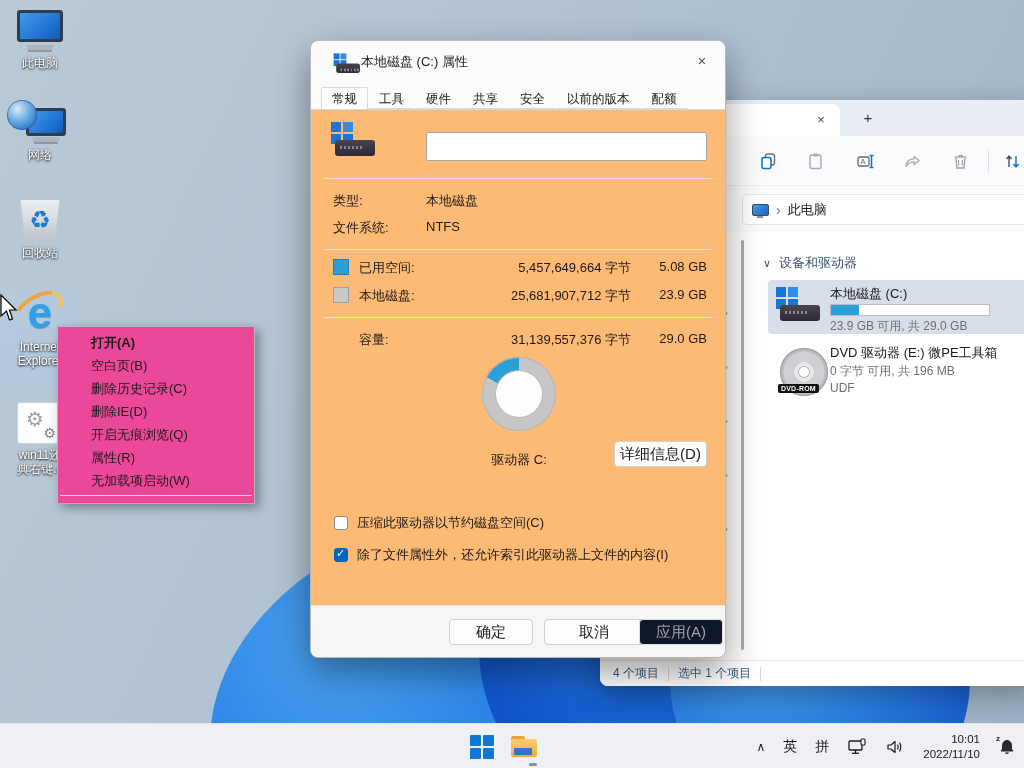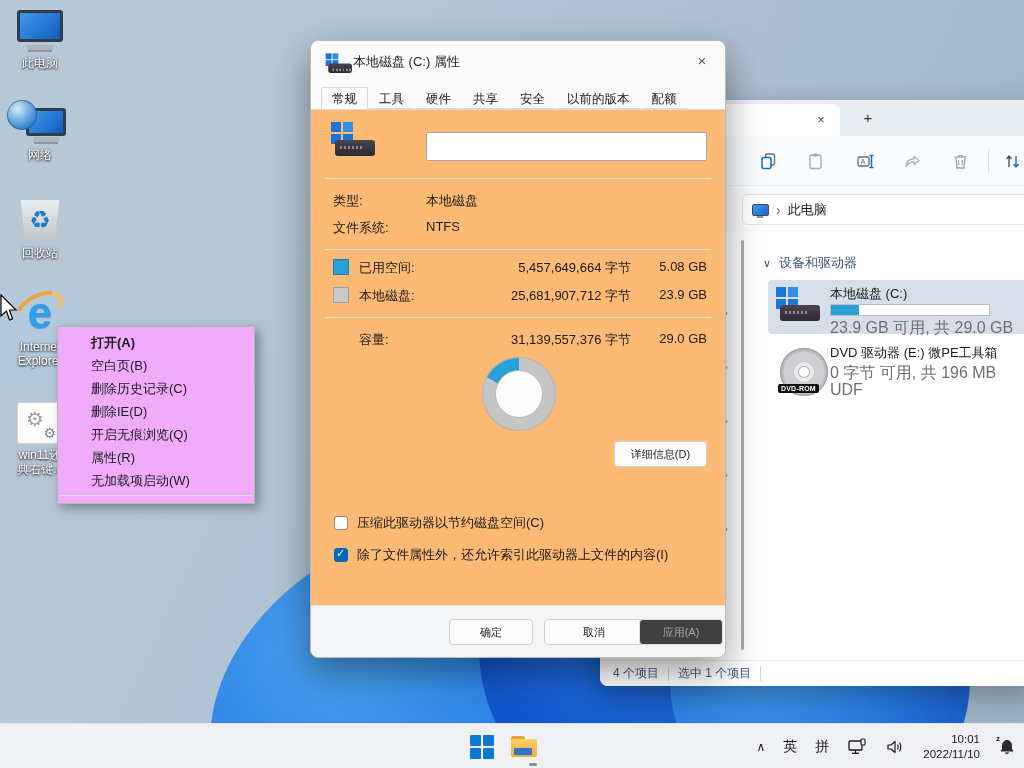--- a/index.html
+++ b/index.html
@@ -43,21 +43,21 @@
   .ie-halo { position:absolute; left:12px; top:2px; width:52px; height:30px; border-radius:50%;
              border:4px solid transparent; border-top-color:#f0a23c; border-right-color:#f6c35a;
              transform:rotate(-28deg); }
   .cmdbox { position:absolute; left:50%; transform:translateX(-50%); top:2px; width:46px; height:42px;
             background:#fdfdfd; border:1px solid #cfd3d8; border-radius:3px; }
   .cmdbox .g1 { position:absolute; left:8px; top:4px; font-size:20px; color:#9aa0a6; }
   .cmdbox .g2 { position:absolute; right:6px; bottom:2px; font-size:14px; color:#7d848b; }
   .ie-hl { position:absolute; left:1px; top:290px; width:78px; height:100px; background:rgba(175,205,233,.35); border-radius:3px; }
 
   
-  .cmenu { position:absolute; left:57px; top:326px; width:198px; background:#f0abfc;
+  .cmenu { position:absolute; left:57px; top:326px; width:198px; background:#ec4899;
            border:1px solid #b5b5b5; box-shadow:4px 4px 10px rgba(0,0,0,.35); padding:4px 0; z-index:40; }
   .cmi { height:23px; line-height:23px; padding-left:33px; font-size:13px; color:#1a1a1a; }
   .cmi.bold { font-weight:bold; }
   .csep { height:1px; background:#dcdcdc; margin:3px 2px; }
 
   
   .explorer { position:absolute; left:600px; top:100px; width:440px; height:586px; background:#fff;
               border-radius:8px 8px 8px 8px; box-shadow:0 10px 30px rgba(0,0,0,.3); z-index:10; }
   .xtabs { position:absolute; left:0; top:0; right:0; height:36px; background:#e9edf4; border-radius:8px 8px 0 0; }
   .xtab { position:absolute; left:0; top:4px; width:240px; height:32px; background:#fff; border-radius:8px 8px 0 0; }
@@ -89,37 +89,37 @@
              grid-template-rows:10px 10px; gap:2px; }
   .winflag i { background:#1b74d9; }
   .winflag i:nth-child(2){ background:#2f8fe6; }
   .drbody { position:absolute; left:4px; top:18px; width:40px; height:16px; background:linear-gradient(180deg,#4a4450,#2d2a33);
             border-radius:3px; }
   .drbody:after { content:""; position:absolute; left:5px; top:6px; width:22px; height:3px;
                   background:repeating-linear-gradient(90deg,#8d8694 0 2px,transparent 2px 4px); }
   .dr-name { position:absolute; left:62px; top:5px; font-size:13px; color:#191919; }
   .dr-bar { position:absolute; left:62px; top:24px; width:160px; height:12px; background:#fff; border:1px solid #b9bcc0; }
   .dr-fill { height:100%; width:18%; background:#2aa0d8; }
-  .dr-info { position:absolute; left:62px; font-size:16px; color:#6f6f6f; }
+  .dr-info { position:absolute; left:62px; font-size:12px; color:#6f6f6f; }
   .disc { position:absolute; left:4px; top:2px; width:48px; height:48px; border-radius:50%;
           background:radial-gradient(circle,#ffffff 0 14%,#e9e9ea 15% 28%,#cfd0d3 29% 60%,#b9bbbf 61% 88%,#a7a9ad 89% 100%);
           box-shadow:inset 0 0 0 1px #9b9da1; }
   .disc .hole { position:absolute; left:50%; top:50%; transform:translate(-50%,-50%); width:12px; height:12px;
                 border-radius:50%; background:#fff; box-shadow:inset 0 0 0 1px #b0b2b6; }
   .dvd-badge { position:absolute; left:2px; top:38px; background:#101010; color:#fff; font-size:7px; font-weight:bold;
                padding:1px 3px; border-radius:2px; letter-spacing:.2px; }
   .xstatus { position:absolute; left:0; bottom:0; right:0; height:26px; border-top:1px solid #ececec; background:#fff;
              border-radius:0 0 8px 8px; display:flex; align-items:center; font-size:12px; color:#3c5a7d; }
   .xstatus .s1 { margin-left:13px; }
   .xstatus .sdiv { width:1px; height:14px; background:#d7d7d7; margin:0 9px; }
 
   
   .dialog { position:absolute; left:310px; top:40px; width:416px; height:618px; background:#fbfbfb;
             border:1px solid #b9b9b9; border-radius:8px; box-shadow:0 14px 36px rgba(0,0,0,.4); z-index:20; }
-  .dtitle { position:absolute; left:0; top:0; right:0; height:40px; }
+  .dtitle { position:absolute; left:8px; top:0; right:0; height:40px; }
   .dtitle .dic { position:absolute; left:13px; top:11px; width:22px; height:18px; transform:scale(.85); }
   .dtitle .txt { position:absolute; left:42px; top:12px; font-size:13px; color:#1b1b1b; }
   .dtitle .close { position:absolute; right:12px; top:9px; width:22px; height:22px; text-align:center; line-height:21px;
                    font-size:15px; color:#555; }
   .dtabs { position:absolute; left:10px; top:46px; right:10px; height:23px; display:flex; }
   .dtab { padding:0 10px; height:22px; line-height:22px; font-size:12.5px; color:#1a1a1a; border:1px solid transparent;
           border-bottom:1px solid #d9d9d9; }
   .dtab.active { background:#fdfdfd; border:1px solid #d9d9d9; border-bottom:1px solid #fdfdfd; height:23px;
                  border-radius:2px 2px 0 0; }
   .dtab-line { position:absolute; left:0px; top:68px; right:0px; height:1px; background:#d9d9d9; }
@@ -136,32 +136,32 @@
   .space-label { position:absolute; left:48px; font-size:13px; }
   .bytes { position:absolute; left:150px; width:170px; text-align:right; font-size:13px; }
   .gbs { position:absolute; right:18px; width:70px; text-align:right; font-size:13px; }
   .donut { position:absolute; left:171px; top:247px; width:74px; height:74px; border-radius:50%;
            background:conic-gradient(from -63deg,#2aa0d8 0 63deg,#c6c6c6 63deg 360deg);
            box-shadow:0 0 0 1px #b5b5b5 inset; }
   .donut:after { content:""; position:absolute; left:14px; top:14px; width:46px; height:46px; border-radius:50%;
                  background:#fdfdfd; box-shadow:0 0 0 1px #bcbcbc; }
   .drive-caption { position:absolute; left:108px; top:341px; width:200px; text-align:center; font-size:13px; }
   .btn { position:absolute; height:26px; background:#fdfdfd; border:1px solid #d0d0d0; border-radius:4px;
-         font-size:11px; text-align:center; line-height:24px; color:#1a1a1a; }
+         font-size:15px; text-align:center; line-height:24px; color:#1a1a1a; }
   .btn-details { left:303px; top:331px; width:93px; }
   .cbrow { position:absolute; left:23px; display:flex; align-items:center; gap:9px; }
   .cbox { width:14px; height:14px; border:1px solid #8a8a8a; border-radius:3px; background:#fff; flex:none; position:relative; }
   .cbox.checked { background:#0067c0; border-color:#0067c0; }
   .cbox.checked:after { content:"✓"; position:absolute; left:1px; top:-2px; color:#fff; font-size:11px; }
   .cb-label { font-size:13px; }
   .dfooter { position:absolute; left:0; right:0; bottom:0; height:52px; background:#f5f6f7; border-top:1px solid #e3e3e3;
              border-radius:0 0 8px 8px; }
   .btn-ok { left:138px; top:13px; width:84px; }
   .btn-cancel { left:233px; top:13px; width:100px; }
-  .btn-apply { left:328px; top:13px; width:84px; color:#a3a3a3; background:#404040; border-color:#dedede; }
+  .btn-apply { left:328px; top:13px; width:84px; color:#a3a3a3; background:#0f172a; border-color:#dedede; }
 
   
   .taskbar { position:absolute; left:0; bottom:0; width:1024px; height:45px; background:#eef0f4;
              border-top:1px solid rgba(0,0,0,.05); z-index:50; }
   .tb-center { position:absolute; left:470px; top:0; height:45px; display:flex; align-items:center; gap:16px; }
   .startflag { width:24px; height:24px; display:grid; grid-template-columns:11px 11px; grid-template-rows:11px 11px; gap:2px; }
   .startflag i { background:#0f78d7; border-radius:1px; }
   .tb-folder { position:relative; width:28px; height:26px; }
   .tb-folder .back { position:absolute; left:1px; top:2px; width:14px; height:8px; background:#e8a33d; border-radius:2px 2px 0 0; }
   .tb-folder .front { position:absolute; left:1px; top:5px; width:26px; height:18px; border-radius:2px;
@@ -396,20 +396,21 @@
     <div class="bytes" style="top:177px">25,681,907,712 字节</div>
     <div class="gbs" style="top:177px">23.9 GB</div>
 
     <div class="dhr" style="top:207px"></div>
 
     <div class="space-label" style="top:221px">容量:</div>
     <div class="bytes" style="top:221px">31,139,557,376 字节</div>
     <div class="gbs" style="top:221px">29.0 GB</div>
 
     <div class="donut"></div>
+    <div class="drive-caption">驱动器 C:</div>
     <div class="btn btn-details">详细信息(D)</div>
 
     <div class="cbrow" style="top:404px">
       <span class="cbox"></span>
       <span class="cb-label">压缩此驱动器以节约磁盘空间(C)</span>
     </div>
     <div class="cbrow" style="top:436px">
       <span class="cbox checked"></span>
       <span class="cb-label">除了文件属性外，还允许索引此驱动器上文件的内容(I)</span>
     </div>

